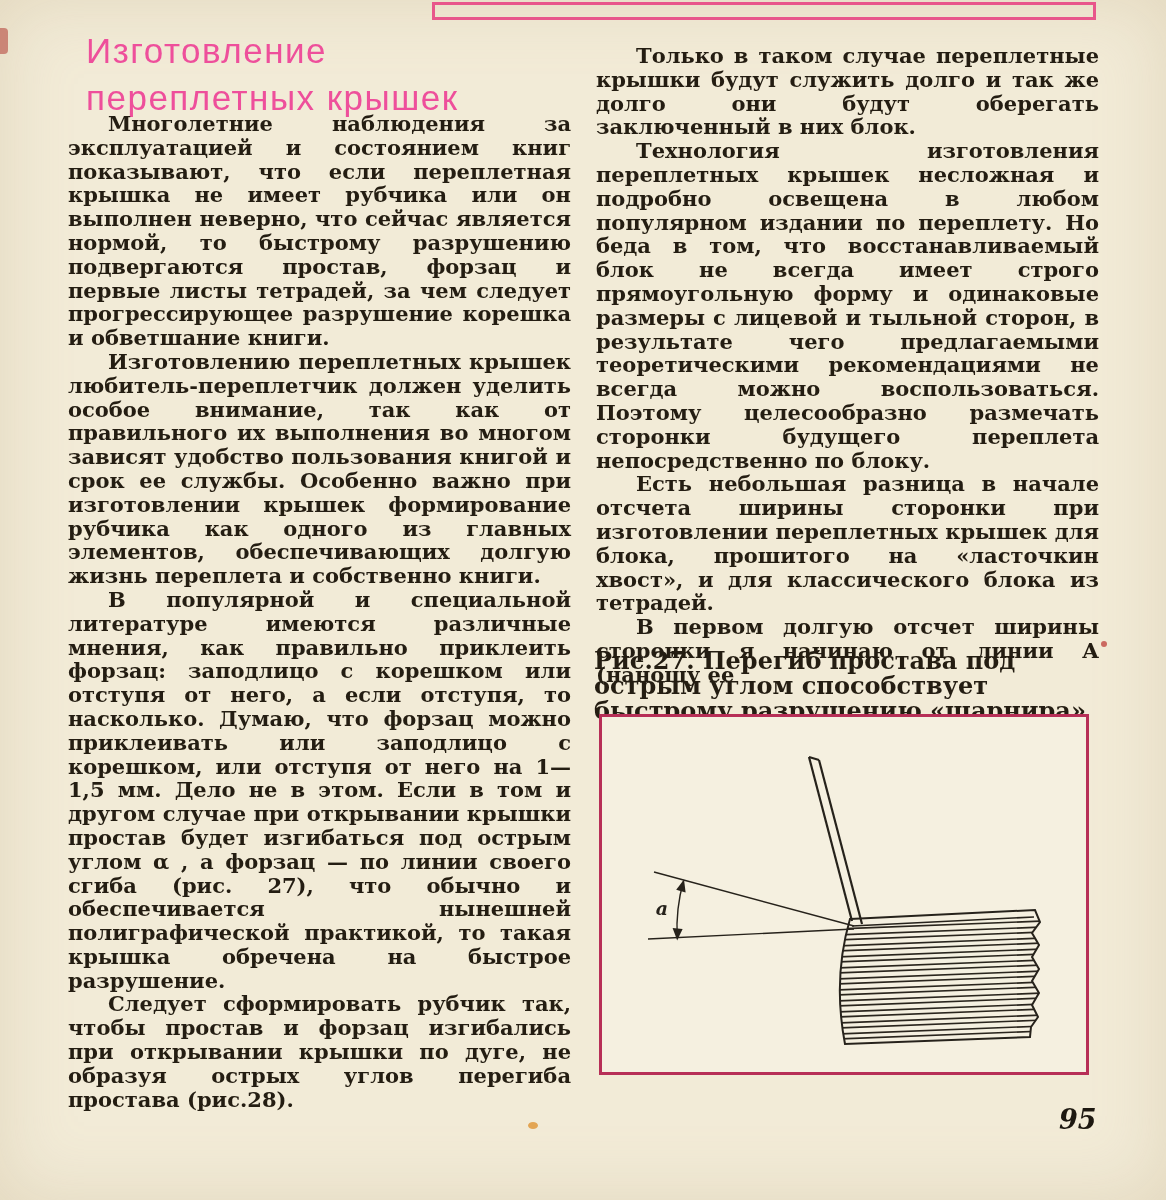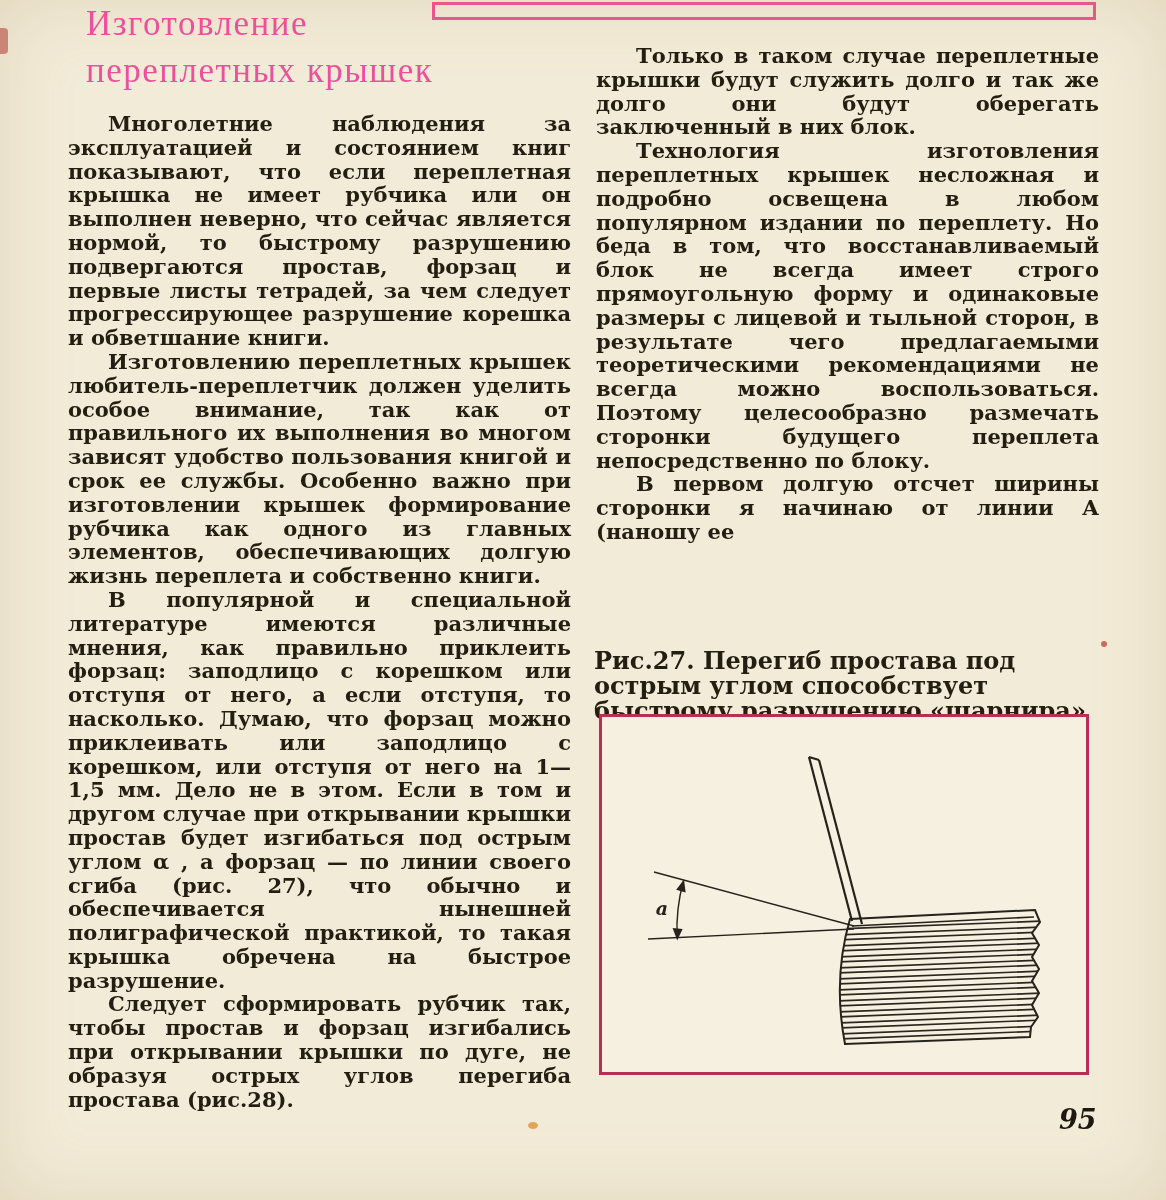--- a/index.html
+++ b/index.html
@@ -14,22 +14,22 @@
     color:#221c13;
   }
 
   
   .top-frame {
     position:absolute; left:432px; top:2px; width:664px; height:18px;
     border:3px solid #e8568b; background:transparent;
   }
 
   .title {
-    position:absolute; left:86px; top:0; width:480px;
-    font-family:Liberation Serif, serif;
+    position:absolute; left:86px; top:27px; width:480px;
+    font-family:Liberation Sans, sans-serif;
     font-weight:normal; font-size:35px; line-height:47px;
     letter-spacing:1.5px; color:#ee4f9b;
   }
 
   .col {
     position:absolute; width:503px;
     font-size:21px; line-height:23.8px; font-weight:bold;
     text-align:justify; color:#241d12;
   }
   .col p { text-indent:40px; margin:0; }
@@ -76,20 +76,21 @@
   <div class="col col-left">
     <p>Многолетние наблюдения за эксплуатацией и состоянием книг показывают, что если переплетная крышка не имеет рубчика или он выполнен неверно, что сейчас является нормой, то быстрому разрушению подвергаются простав, форзац и первые листы тетрадей, за чем следует прогрессирующее разрушение корешка и обветшание книги.</p>
     <p>Изготовлению переплетных крышек любитель-переплетчик должен уделить особое внимание, так как от правильного их выполнения во многом зависят удобство пользования книгой и срок ее службы. Особенно важно при изготовлении крышек формирование рубчика как одного из главных элементов, обеспечивающих долгую жизнь переплета и собственно книги.</p>
     <p>В популярной и специальной литературе имеются различные мнения, как правильно приклеить форзац: заподлицо с корешком или отступя от него, а если отступя, то насколько. Думаю, что форзац можно приклеивать или заподлицо с корешком, или отступя от него на 1—1,5 мм. Дело не в этом. Если в том и другом случае при открывании крышки простав будет изгибаться под острым углом α , а форзац — по линии своего сгиба (рис. 27), что обычно и обеспечивается нынешней полиграфической практикой, то такая крышка обречена на быстрое разрушение.</p>
     <p>Следует сформировать рубчик так, чтобы простав и форзац изгибались при открывании крышки по дуге, не образуя острых углов перегиба простава (рис.28).</p>
   </div>
 
   <div class="col col-right">
     <p>Только в таком случае переплетные крышки будут служить долго и так же долго они будут оберегать заключенный в них блок.</p>
     <p>Технология изготовления переплетных крышек несложная и подробно освещена в любом популярном издании по переплету. Но беда в том, что восстанавливаемый блок не всегда имеет строго прямоугольную форму и одинаковые размеры с лицевой и тыльной сторон, в результате чего предлагаемыми теоретическими рекомендациями не всегда можно воспользоваться. Поэтому целесообразно размечать сторонки будущего переплета непосредственно по блоку.</p>
+    <p>Есть небольшая разница в начале отсчета ширины сторонки при изготовлении переплетных крышек для блока, прошитого на «ласточкин хвост», и для классического блока из тетрадей.</p>
     <p>В первом долгую отсчет ширины сторонки я начинаю от линии А (наношу ее</p>
   </div>
 
   <div class="figure-caption">Рис.27. Перегиб простава под острым углом способствует быстрому разрушению «шарнира»</div>
 
   <div class="figure-box">
     <svg viewBox="0 0 484 355">
       <defs>
         <clipPath id="blockClip">
           <path d="M 248 202 L 433 193 L 438 205 L 430 216 L 437 228 L 430 240 L 437 252 L 430 264 L 437 276 L 430 288 L 436 300 L 429 310 L 428 320 L 243 327 C 235 285 236 243 248 202 Z"></path>

